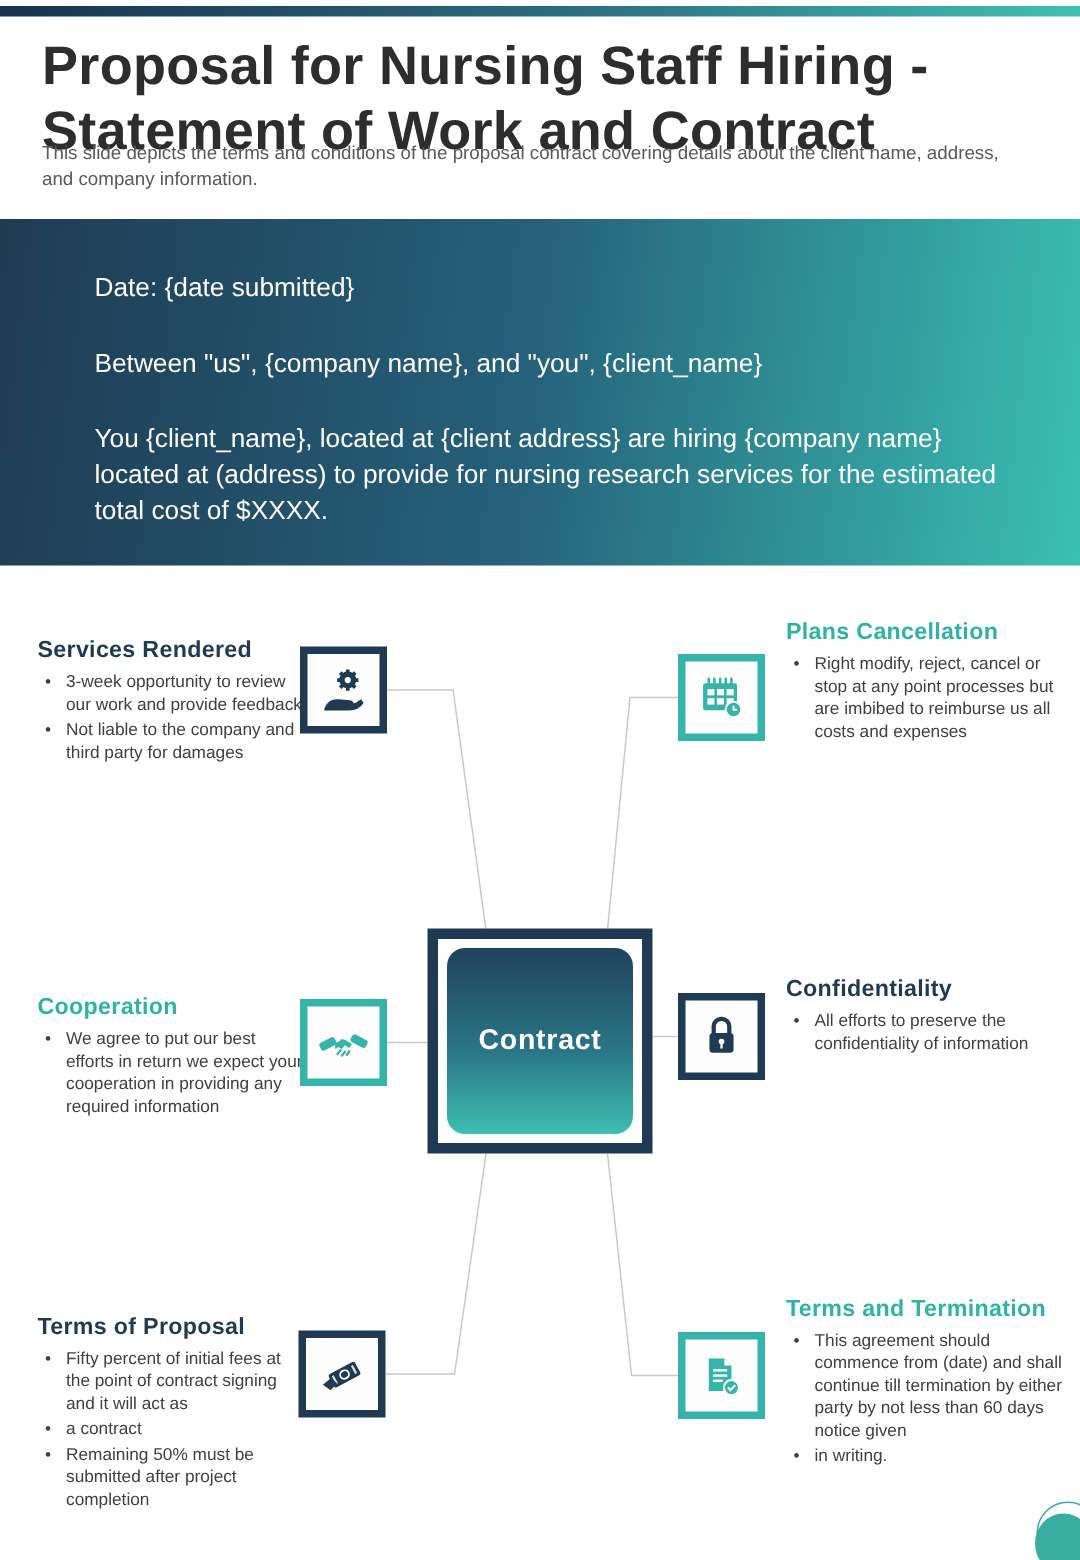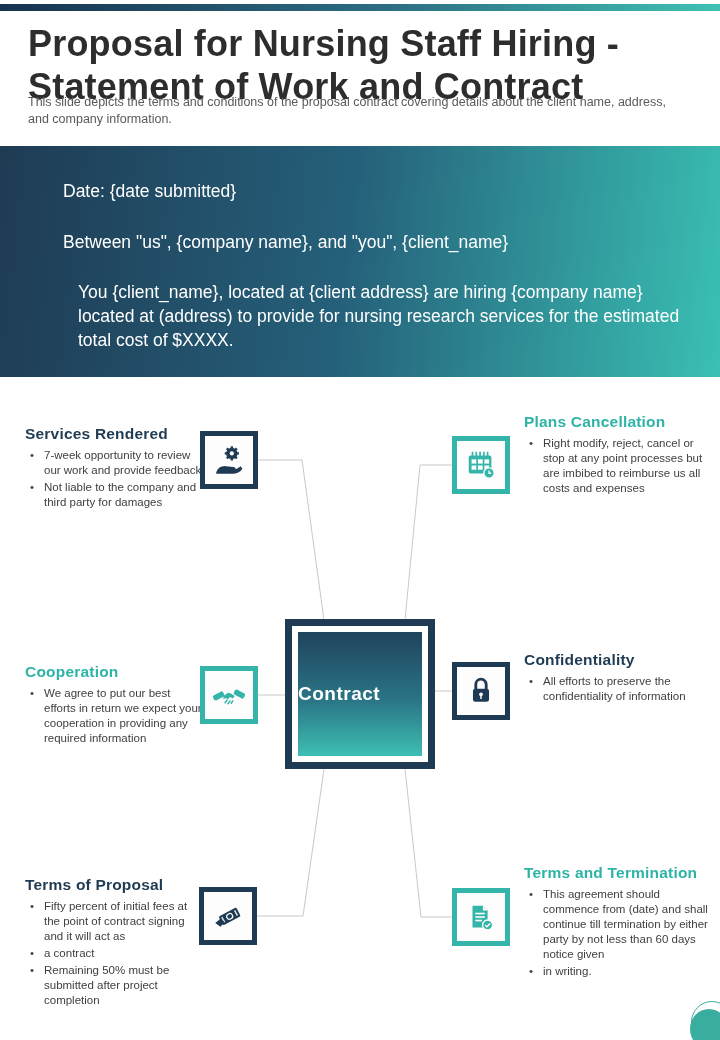--- a/index.html
+++ b/index.html
@@ -21,21 +21,21 @@
   .subtitle {
     position:absolute; left:28px; top:94px; width:655px;
     font-size:12.5px; color:#595959; line-height:1.32;
   }
   .banner {
     position:absolute; left:0; top:146px; width:720px; height:231px;
     background:linear-gradient(97deg,#1f3b54 0%,#25607a 48%,#3ac0b3 100%);
     color:#ffffff; padding:34px 46px 0 63px;
   }
   .banner p { font-size:17.5px; line-height:1.35; margin-bottom:27px; font-weight:400; }
-  .banner .wide { width:618px;margin-left:15px; }
+  .banner .wide { width:618px; }
   .connectors { position:absolute; left:0; top:0; z-index:1; }
   .icon-box {
     position:absolute; width:58px; height:58px; background:#fdfdfd; z-index:2;
     display:flex; align-items:center; justify-content:center;
   }
   .icon-box.navy { border:5px solid #1f3b53; color:#1f3b53; }
   .icon-box.teal { border:5px solid #35b5aa; color:#35b5aa; }
   .icon-box svg { width:34px; height:34px; display:block; }
   .txt { position:absolute; z-index:2; }
   .txt h3 { font-size:15.5px; font-weight:700; margin-bottom:5px; letter-spacing:0.2px; }
@@ -49,21 +49,21 @@
   .txt li::before { content:"•"; position:absolute; left:5px; top:0; color:#404040; }
   .col-left  { left:25px;  width:178px;margin-top:12px; }
   .col-right { left:524px; width:184px; }
   .contract {
     position:absolute; left:285px; top:619px; width:150px; height:150px;
     border:7px solid #1f3b53; background:#ffffff; padding:6px; z-index:2;
   }
   .contract-inner {
     width:100%; height:100%;
     background:linear-gradient(to bottom,#20435c 0%,#2a7586 55%,#3dbfb2 100%);
-    display:flex; align-items:center; 
+    display:flex; align-items:center; justify-content:center;border-radius:12px;
   }
   .contract-inner span { color:#ffffff; font-size:19px; font-weight:700; letter-spacing:0.5px; }
   .footer {
     position:absolute; left:0; top:1013px; width:720px; text-align:center;
     font-size:11.5px; color:#7d7d7d; z-index:2;
   }
   .corner-ring {
     position:absolute; right:-13px; bottom:-3px; width:42px; height:42px;
     border:1.5px solid #3aada1; border-radius:50%; z-index:3; background:transparent;
   }
@@ -93,21 +93,21 @@
     <path d="M452,465 H420 L405,620" fill="none" stroke="#c9c9c9" stroke-width="1"></path>
     <path d="M258,695 H285" fill="none" stroke="#c9c9c9" stroke-width="1"></path>
     <path d="M435,691 H452" fill="none" stroke="#c9c9c9" stroke-width="1"></path>
     <path d="M324,769 L303,916 H257" fill="none" stroke="#c9c9c9" stroke-width="1"></path>
     <path d="M405,769 L421,917 H452" fill="none" stroke="#c9c9c9" stroke-width="1"></path>
   </svg>
 
   <div class="txt col-left navy" style="top:413px;">
     <h3>Services Rendered</h3>
     <ul>
-      <li>7-week opportunity to review our work and provide feedback</li>
+      <li>3-week opportunity to review our work and provide feedback</li>
       <li>Not liable to the company and third party for damages</li>
     </ul>
   </div>
   <div class="icon-box navy" style="left:200px; top:431px;">
     <svg viewBox="0 0 36 36">
       <g stroke="currentColor" stroke-width="2.6">
         <line x1="21" y1="3.5" x2="21" y2="18.5"></line>
         <line x1="13.5" y1="11" x2="28.5" y2="11"></line>
         <line x1="15.7" y1="5.7" x2="26.3" y2="16.3"></line>
         <line x1="26.3" y1="5.7" x2="15.7" y2="16.3"></line>

